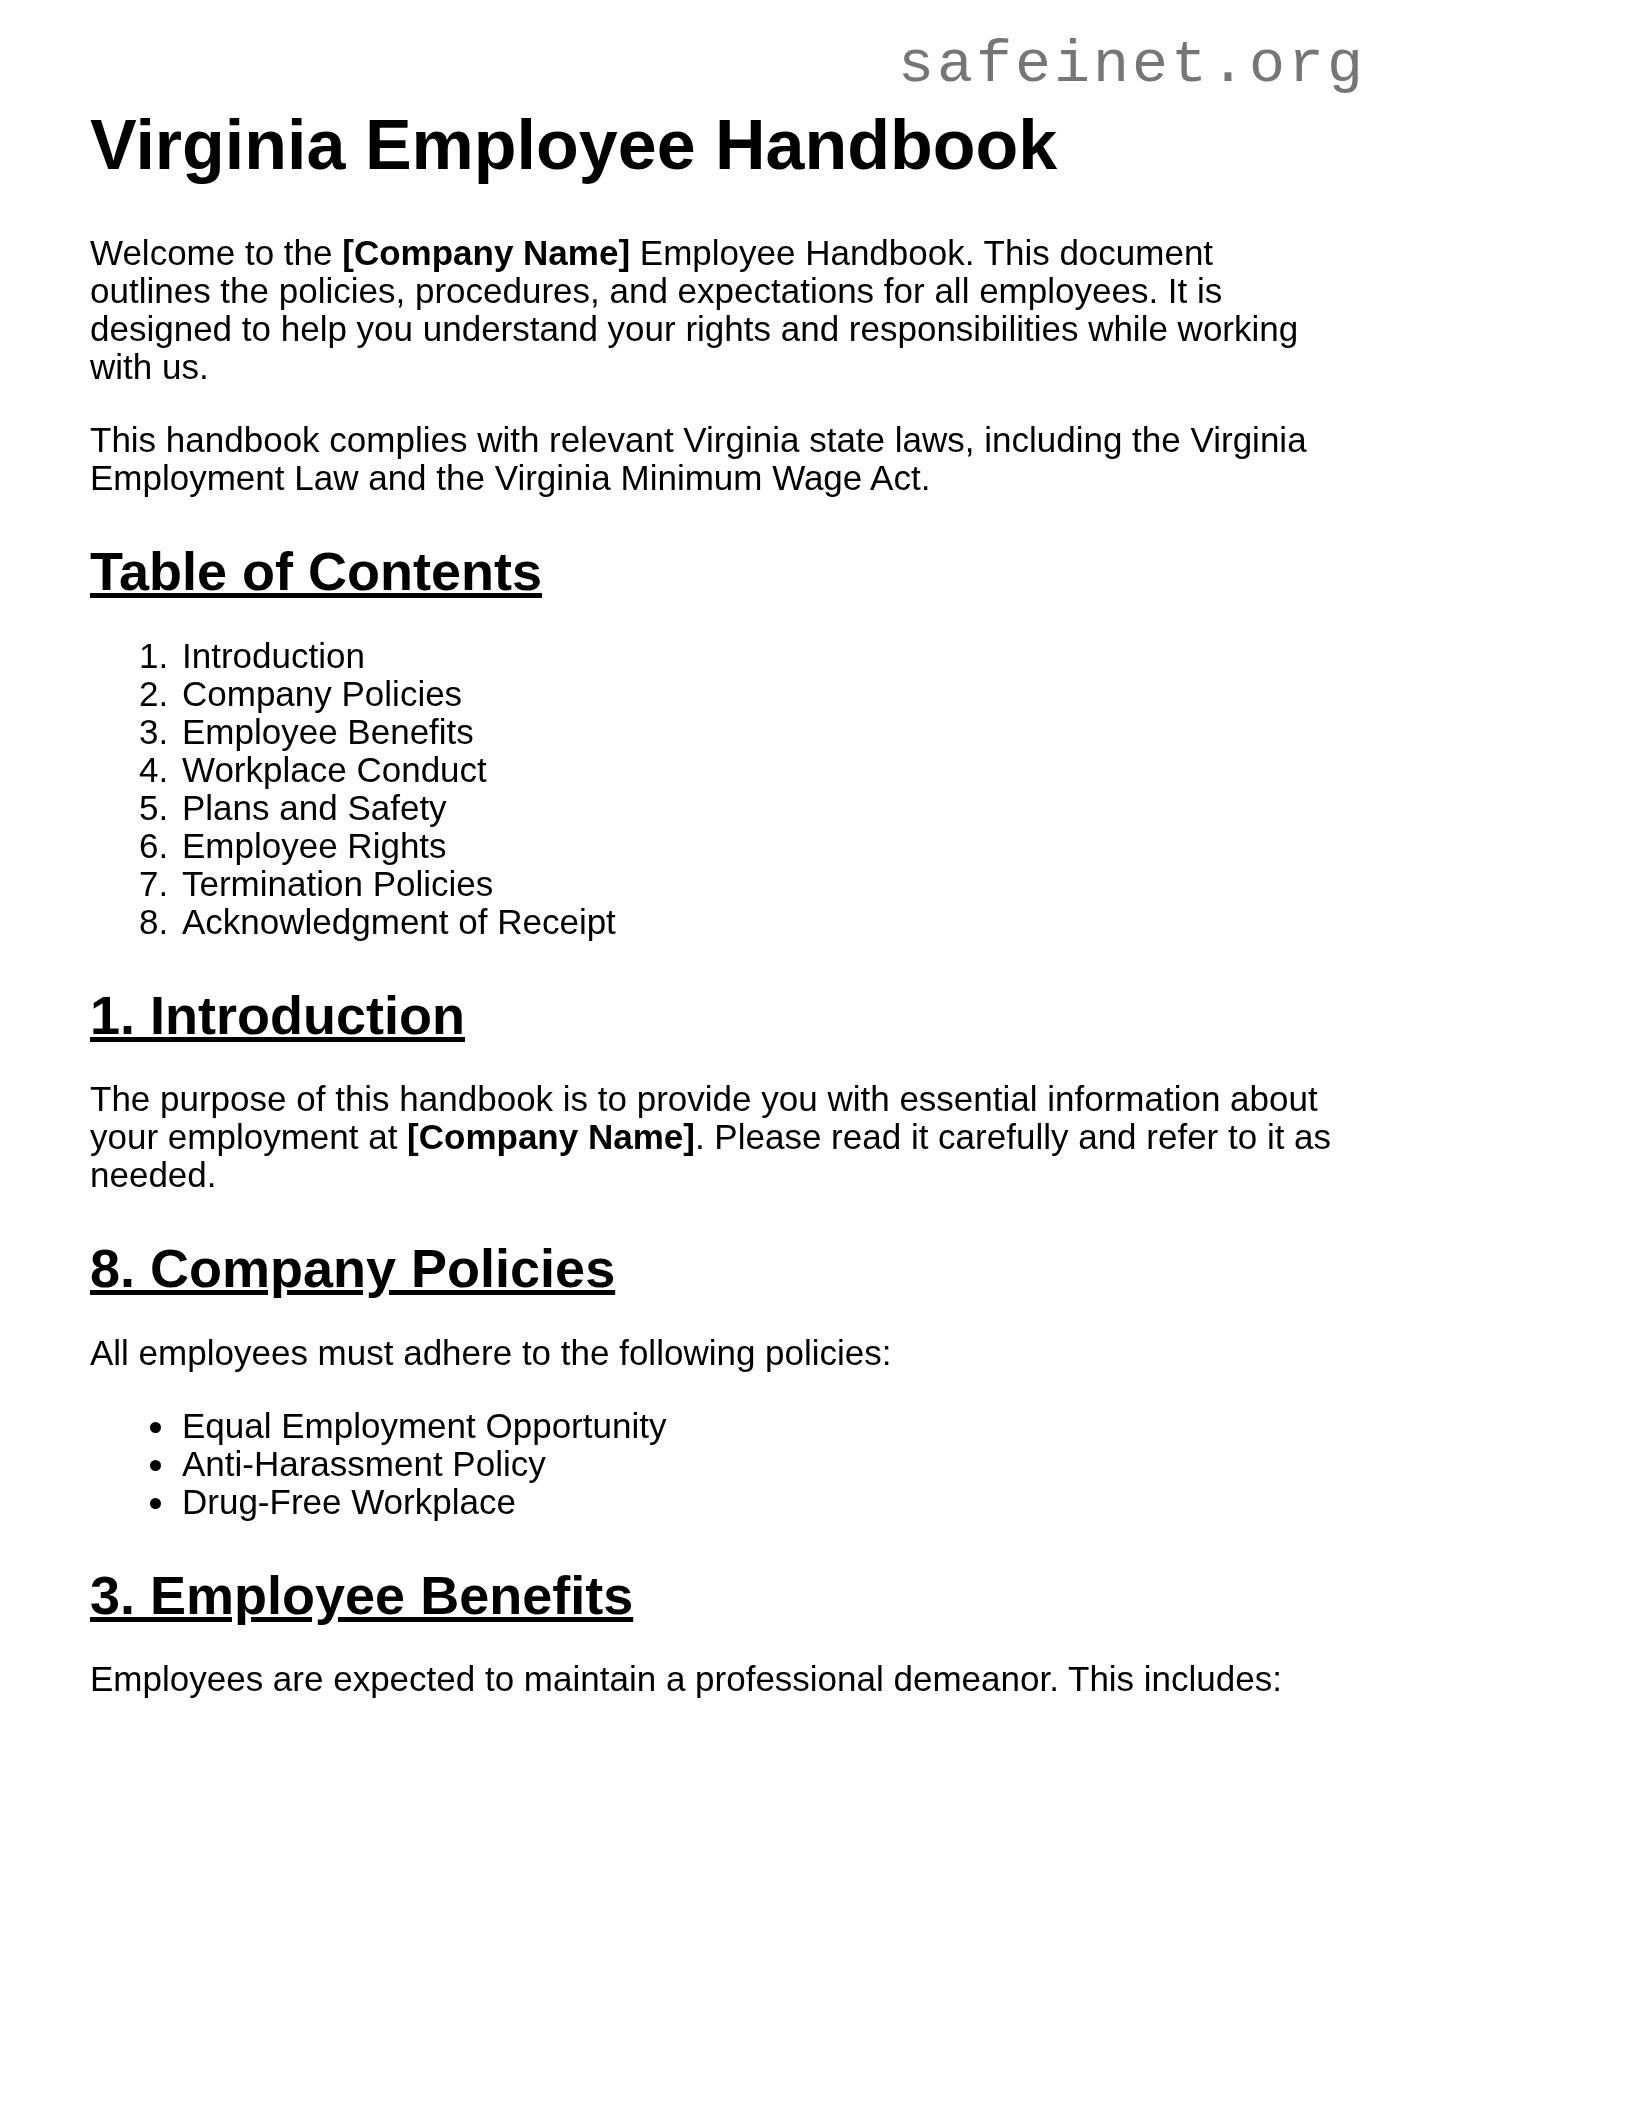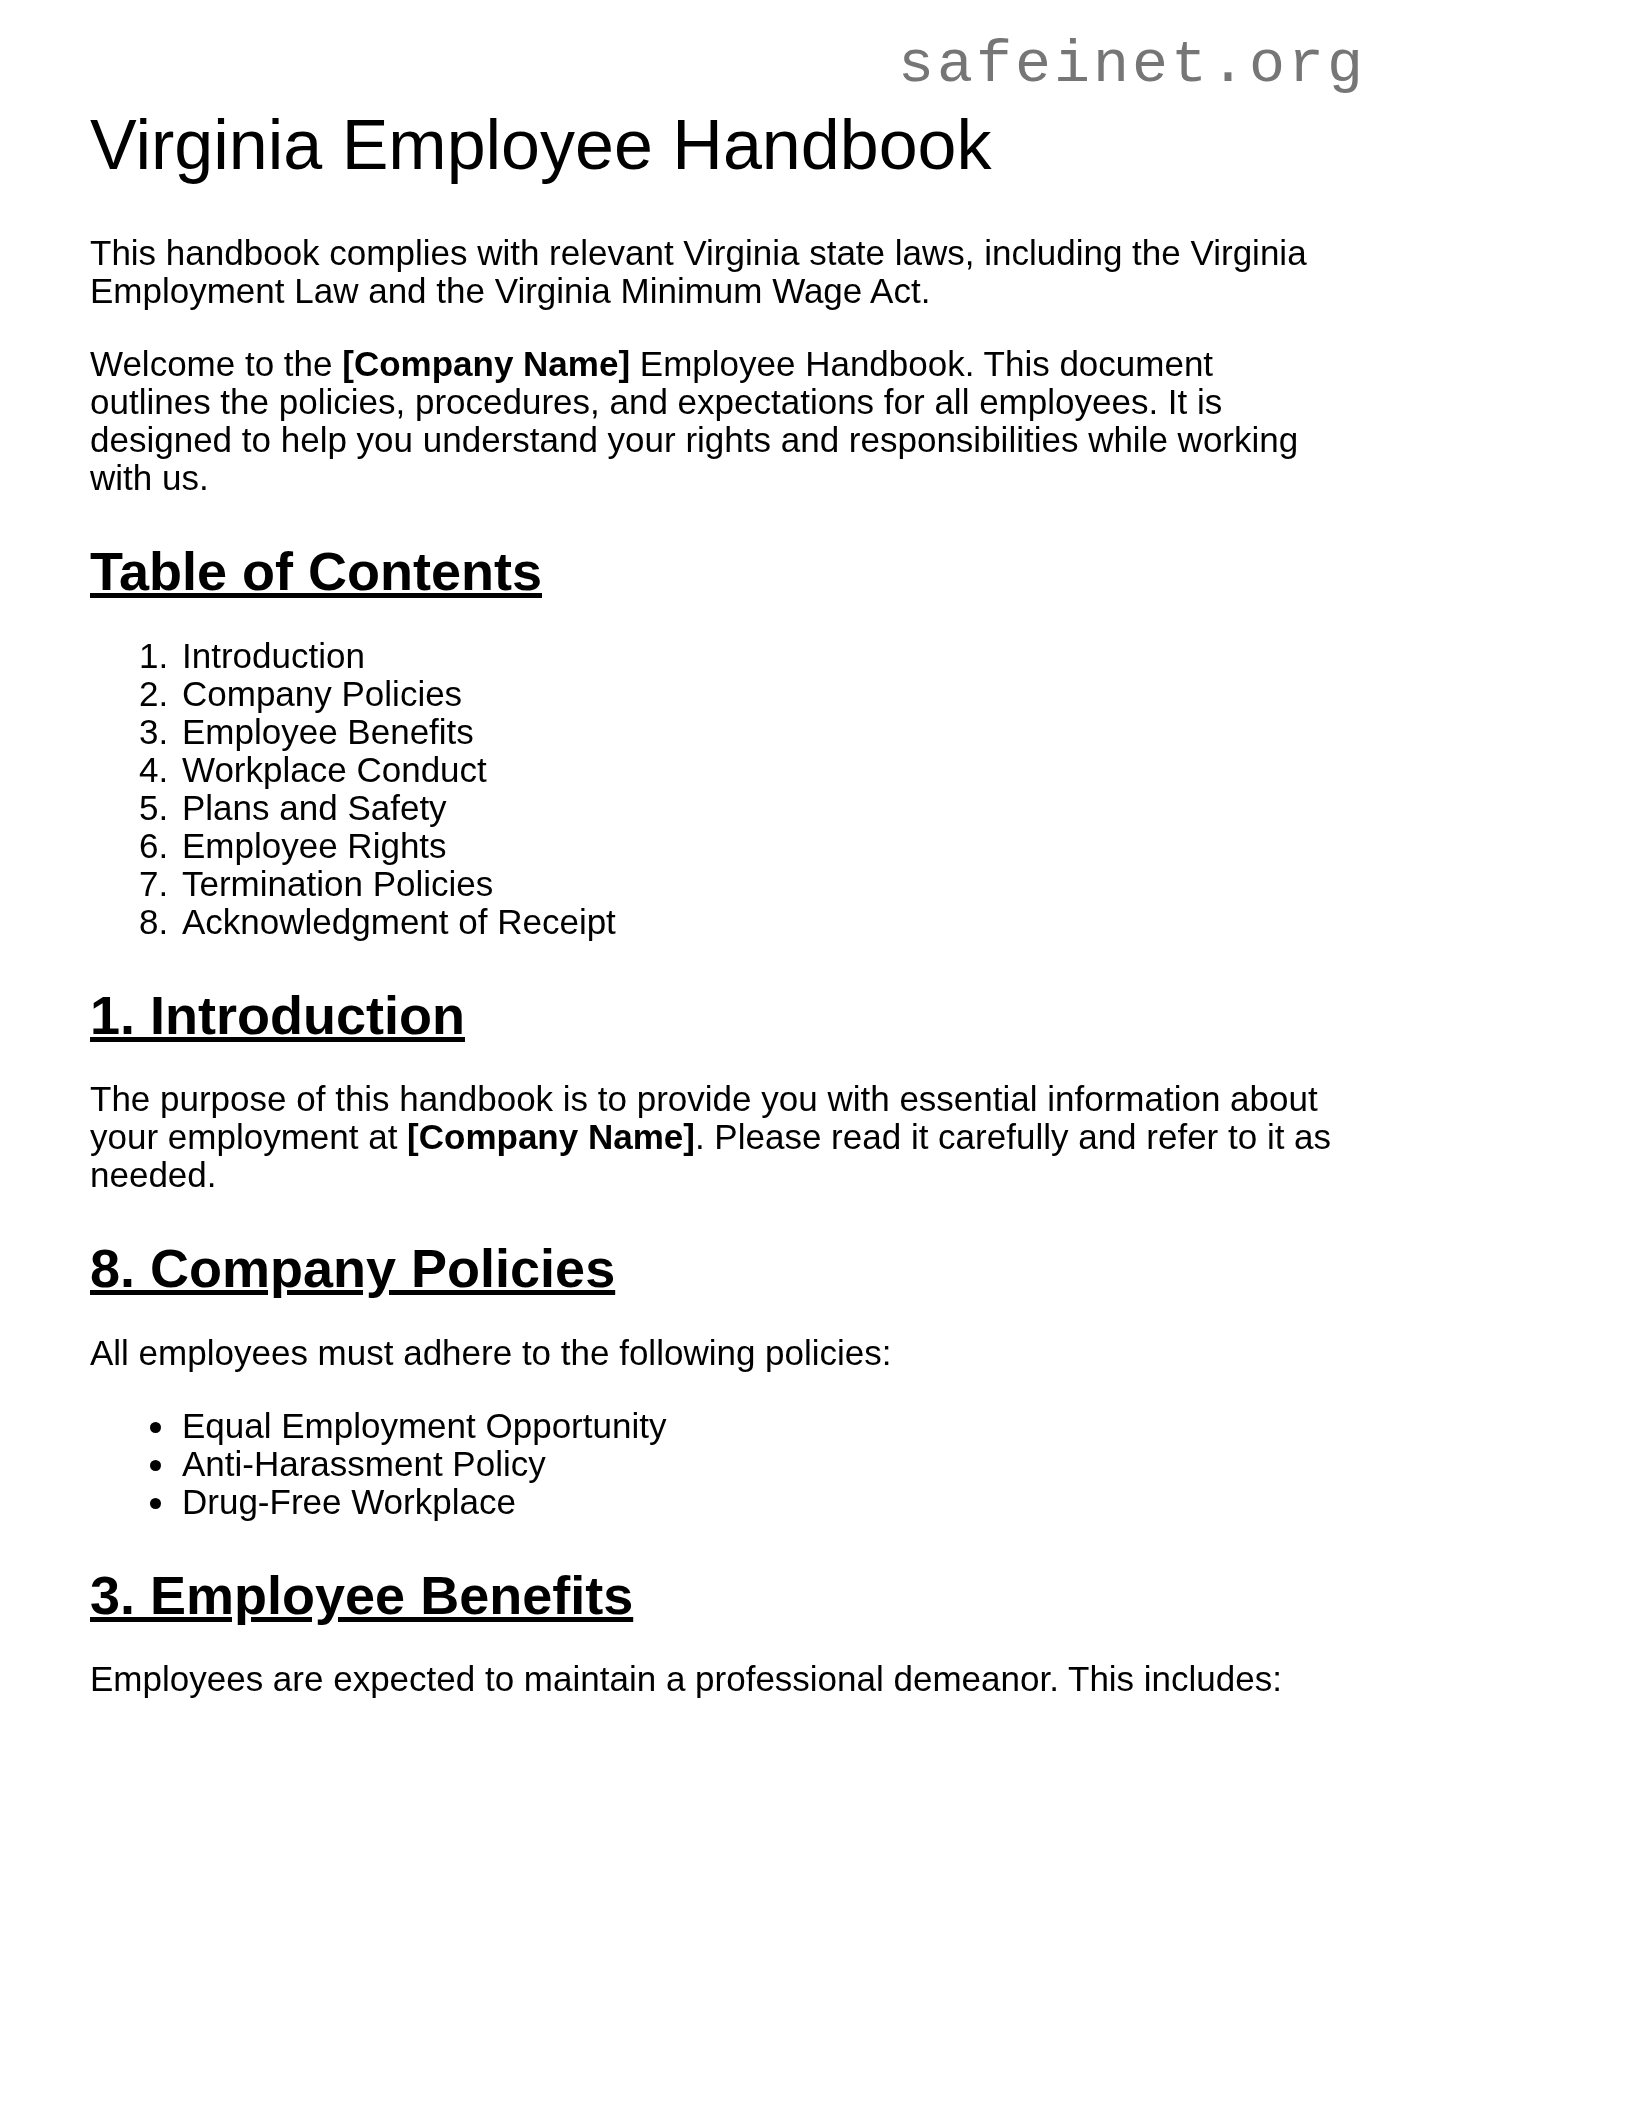--- a/index.html
+++ b/index.html
@@ -27,21 +27,21 @@
     font-family: "Liberation Mono", monospace;
     font-size: 60px;
     line-height: 1.1;
     color: #767676;
     letter-spacing: 3px;
     white-space: nowrap;
   }
   h1 {
     font-size: 70px;
     line-height: 1.12;
-    font-weight: normal;
+    font-weight: bold;
     margin: 76px 0 50px 0;
   }
   h2 {
     font-size: 54px;
     line-height: 1.12;
     font-weight: bold;
     margin: 44px 0 34px 0;
     text-decoration: underline;
   }
   p {
@@ -58,23 +58,23 @@
 </style>
 </head>
 <body>
 
 <div class="page">
 
   <div class="watermark">safeinet.org</div>
 
   <h1>Virginia Employee Handbook</h1>
 
+  <p><span>Welcome to the </span><strong>[Company Name]</strong><span> Employee Handbook. This document outlines the policies, procedures, and expectations for all employees. It is designed to help you understand your rights and responsibilities while working with us.</span></p>
+
   <p>This handbook complies with relevant Virginia state laws, including the Virginia Employment Law and the Virginia Minimum Wage Act.</p>
-
-  <p><span>Welcome to the </span><strong>[Company Name]</strong><span> Employee Handbook. This document outlines the policies, procedures, and expectations for all employees. It is designed to help you understand your rights and responsibilities while working with us.</span></p>
 
   <h2>Table of Contents</h2>
 
   <ol>
     <li>Introduction</li>
     <li>Company Policies</li>
     <li>Employee Benefits</li>
     <li>Workplace Conduct</li>
     <li>Plans and Safety</li>
     <li>Employee Rights</li>

